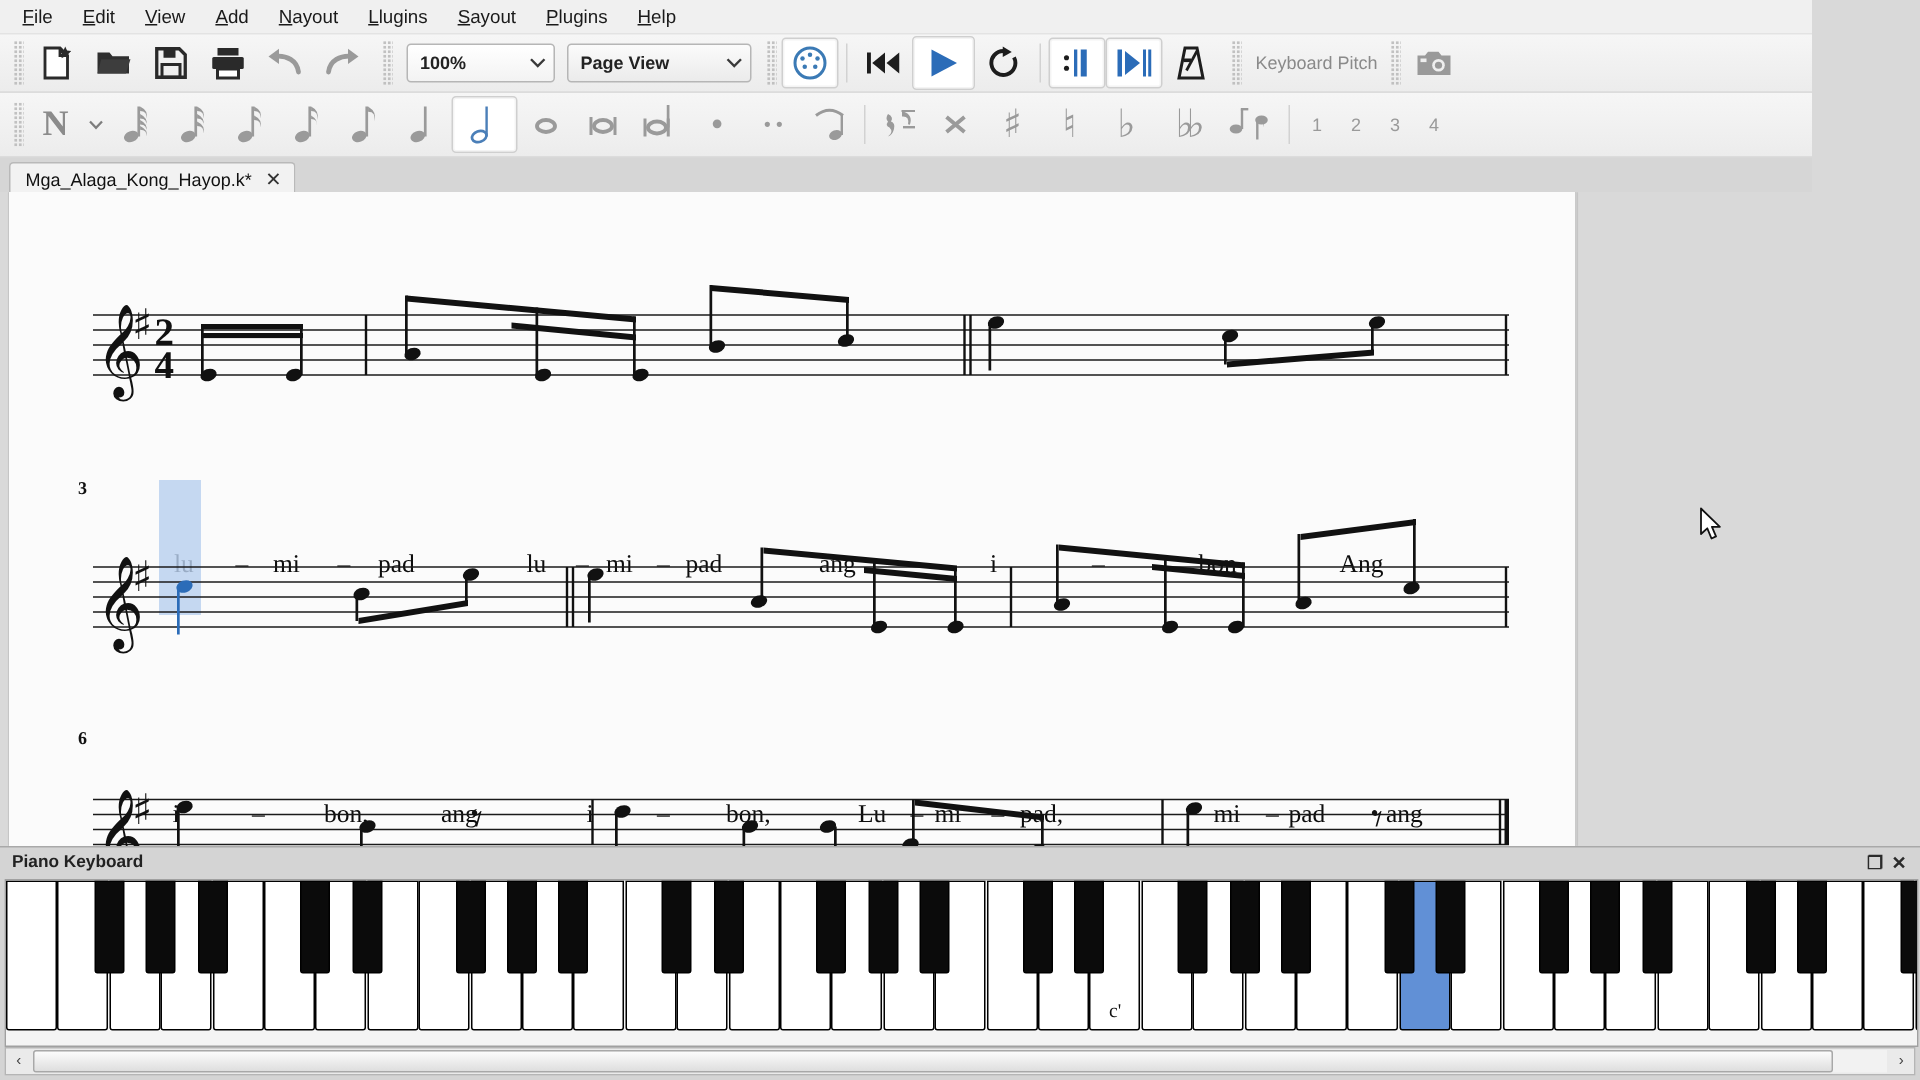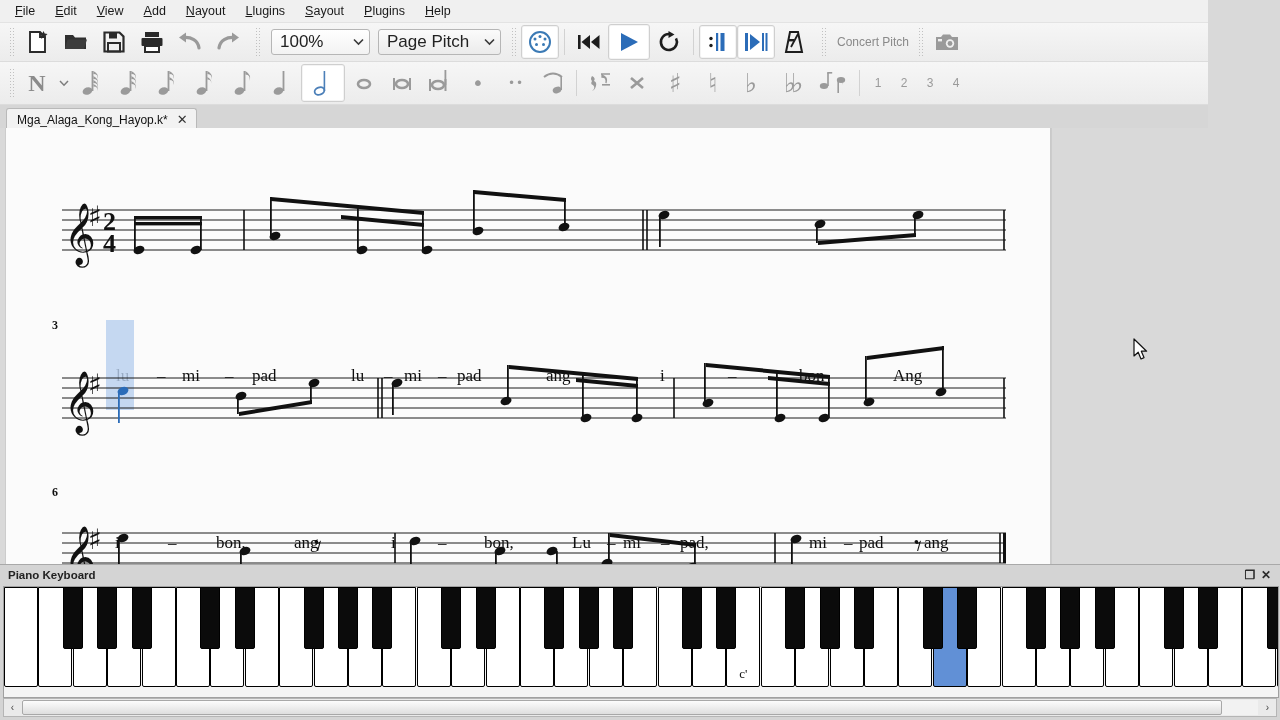--- a/index.html
+++ b/index.html
@@ -42,21 +42,21 @@
     width:7px; height:30px; margin:0 3px;
     background-image:radial-gradient(#b8b8b8 1px, transparent 1px);
     background-size:3px 3px; opacity:.85;
   }
   .sep { width:1px; height:26px; background:#d2d2d2; margin:0 5px; }
 
   .combo {
     height:24px; border:1px solid #b6b6b6; border-radius:3px;
     background:linear-gradient(#ffffff,#f3f3f3);
     display:flex; align-items:center; justify-content:space-between;
-    padding:0 5px 0 8px; font-size:17px; color:#222; cursor:default;
+    padding:0 5px 0 8px; font-size:12px; color:#222; cursor:default;font-weight:bold;
   }
   .combo.zoom { width:84px; margin-left:6px; }
   .combo.view { width:108px; margin-left:8px; background:linear-gradient(#fbfbfb,#ebebeb); }
   .combo .chev { margin-left:6px; color:#3a3a3a; }
   .label-txt { font-size:12px; color:#8a8a8a; margin:0 6px; white-space:nowrap; }
 
   
   .glyph { font-family:"DejaVu Sans", sans-serif; color:#9a9a9a; line-height:1; }
 
   
@@ -206,21 +206,21 @@
     <div class="handle" style="margin-left:8px;"></div>
 
     <div class="combo zoom">
       <span>100%</span>
       <svg class="chev" width="11" height="8" viewBox="0 0 11 8">
           <path d="M1 1.5 L5.5 6 L10 1.5" fill="none" stroke="#3a3a3a" stroke-width="1.6"></path>
         </svg>
     </div>
 
     <div class="combo view">
-      <span>Page Pitch</span>
+      <span>Page View</span>
       <svg class="chev" width="11" height="8" viewBox="0 0 11 8">
           <path d="M1 1.5 L5.5 6 L10 1.5" fill="none" stroke="#3a3a3a" stroke-width="1.6"></path>
         </svg>
     </div>
 
     <div class="handle" style="margin-left:10px;"></div>
 
     <div class="tbtn selected">
       <svg width="26" height="26" viewBox="0 0 26 26">
         <circle cx="13" cy="13" r="10" fill="none" stroke="#3b7ab5" stroke-width="2"></circle>
@@ -277,21 +277,21 @@
 
     <div class="tbtn">
       <svg width="24" height="24" viewBox="0 0 24 24">
         <path d="M8 2 h8 l4 20 h-16 z" fill="none" stroke="#1d1d1d" stroke-width="2"></path>
         <path d="M16 4 L9 17" stroke="#1d1d1d" stroke-width="1.8"></path>
         <rect x="7" y="9" width="5" height="2.4" fill="#1d1d1d"></rect>
       </svg>
     </div>
 
     <div class="handle" style="margin-left:8px;"></div>
-    <div class="label-txt">Concert Pitch</div>
+    <div class="label-txt">Keyboard Pitch</div>
     <div class="handle"></div>
 
     <div class="tbtn">
       <svg width="28" height="22" viewBox="0 0 28 22">
         <path d="M3 6 h5 l2-2.5 h7 L19 6 h6 v13 H3 Z" fill="#9a9a9a"></path>
         <circle cx="17" cy="12.5" r="4.2" fill="#efefef"></circle>
         <circle cx="17" cy="12.5" r="2.4" fill="#9a9a9a"></circle>
         <rect x="5" y="8" width="4" height="2.4" fill="#efefef"></rect>
       </svg>
     </div>

